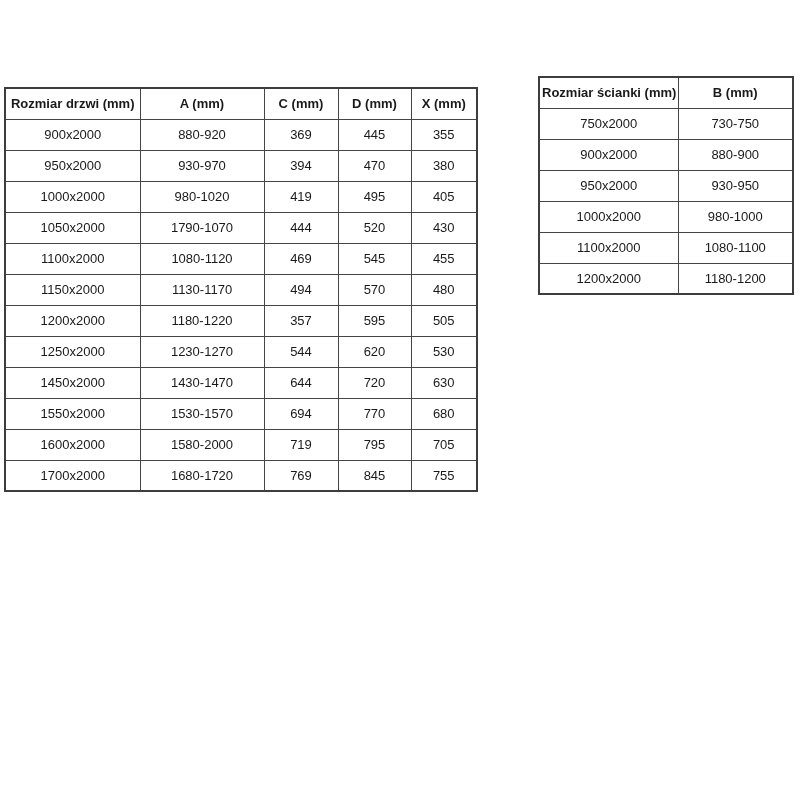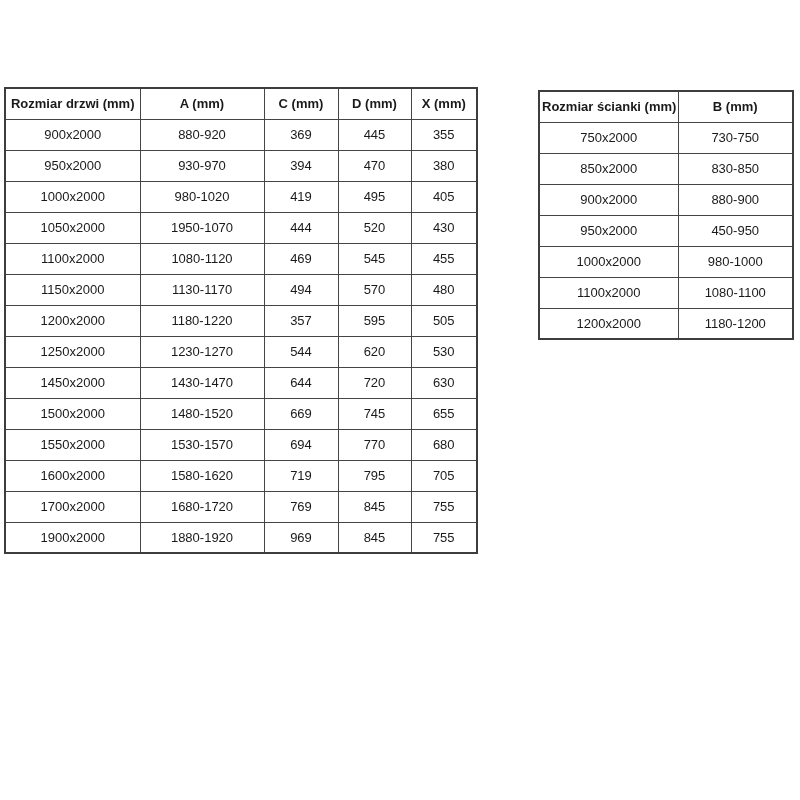--- a/index.html
+++ b/index.html
@@ -30,21 +30,21 @@
     color: #1a1a1a;
     font-size: 13px;
     padding: 0 2px;
     overflow: hidden;
     white-space: nowrap;
   }
   table.spec-table th {
     font-weight: bold;
   }
   #door-table { top: 87px; left: 4px;  width: 472px; }
-  #wall-table { top: 90px; left: 538px; width: 254px; }
+  #wall-table { top: 76px; left: 538px; width: 254px; }
 </style>
 </head>
 <body>
 
 <div class="page">
 
   <table class="spec-table" id="door-table">
       <colgroup>
         <col style="width: 135px;">
         <col style="width: 124px;">
@@ -78,21 +78,21 @@
         </tr>
         <tr>
           <td>1000x2000</td>
           <td>980-1020</td>
           <td>419</td>
           <td>495</td>
           <td>405</td>
         </tr>
         <tr>
           <td>1050x2000</td>
-          <td>1950-1070</td>
+          <td>1790-1070</td>
           <td>444</td>
           <td>520</td>
           <td>430</td>
         </tr>
         <tr>
           <td>1100x2000</td>
           <td>1080-1120</td>
           <td>469</td>
           <td>545</td>
           <td>455</td>
@@ -119,51 +119,37 @@
           <td>530</td>
         </tr>
         <tr>
           <td>1450x2000</td>
           <td>1430-1470</td>
           <td>644</td>
           <td>720</td>
           <td>630</td>
         </tr>
         <tr>
-          <td>1500x2000</td>
-          <td>1480-1520</td>
-          <td>669</td>
-          <td>745</td>
-          <td>655</td>
-        </tr>
-        <tr>
           <td>1550x2000</td>
           <td>1530-1570</td>
           <td>694</td>
           <td>770</td>
           <td>680</td>
         </tr>
         <tr>
           <td>1600x2000</td>
-          <td>1580-1620</td>
+          <td>1580-2000</td>
           <td>719</td>
           <td>795</td>
           <td>705</td>
         </tr>
         <tr>
           <td>1700x2000</td>
           <td>1680-1720</td>
           <td>769</td>
-          <td>845</td>
-          <td>755</td>
-        </tr>
-        <tr>
-          <td>1900x2000</td>
-          <td>1880-1920</td>
-          <td>969</td>
           <td>845</td>
           <td>755</td>
         </tr>
       </tbody>
     </table>
 
   <table class="spec-table" id="wall-table">
       <colgroup>
         <col style="width: 139px;">
         <col style="width: 115px;">
@@ -173,30 +159,26 @@
           <th>Rozmiar ścianki (mm)</th>
           <th>B (mm)</th>
         </tr>
       </thead>
       <tbody>
         <tr>
           <td>750x2000</td>
           <td>730-750</td>
         </tr>
         <tr>
-          <td>850x2000</td>
-          <td>830-850</td>
-        </tr>
-        <tr>
           <td>900x2000</td>
           <td>880-900</td>
         </tr>
         <tr>
           <td>950x2000</td>
-          <td>450-950</td>
+          <td>930-950</td>
         </tr>
         <tr>
           <td>1000x2000</td>
           <td>980-1000</td>
         </tr>
         <tr>
           <td>1100x2000</td>
           <td>1080-1100</td>
         </tr>
         <tr>

